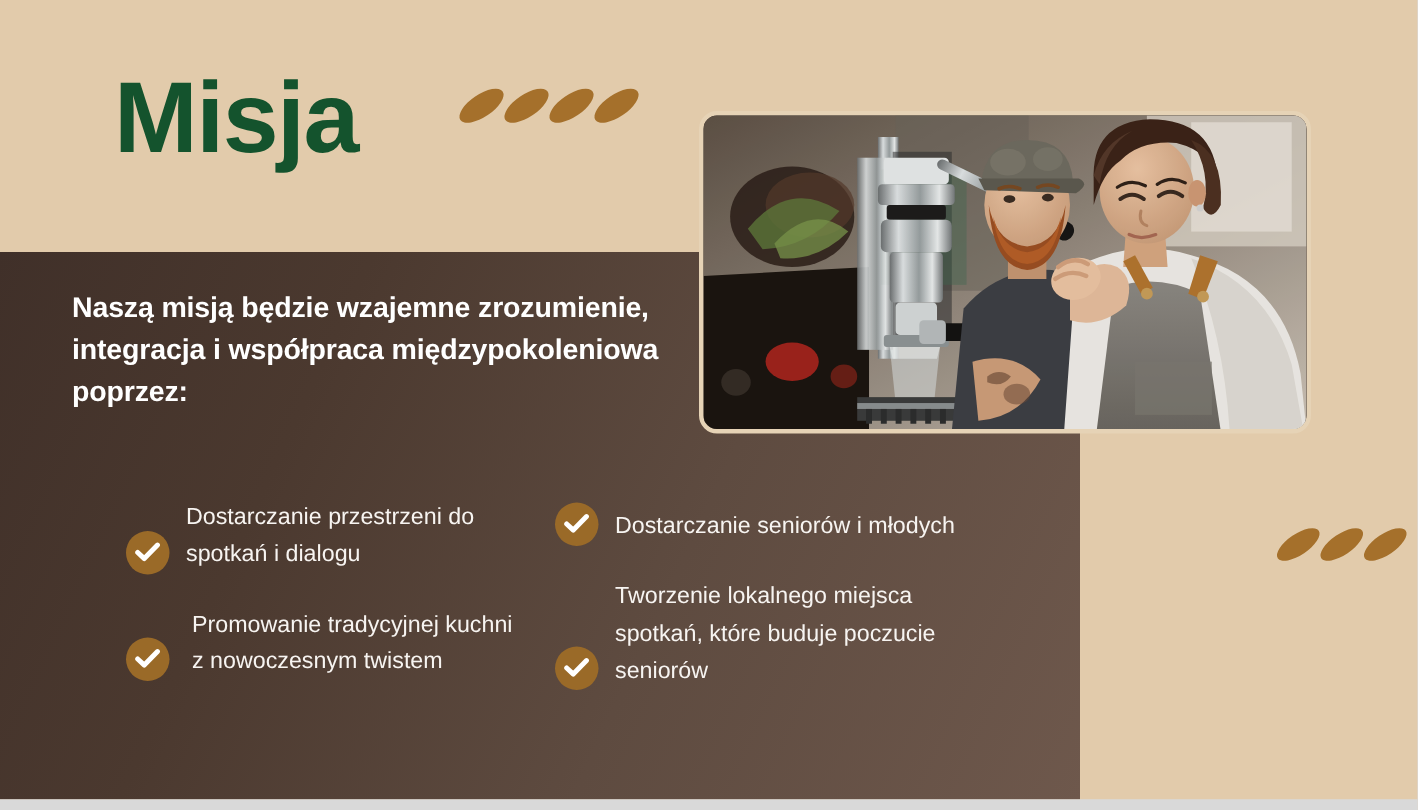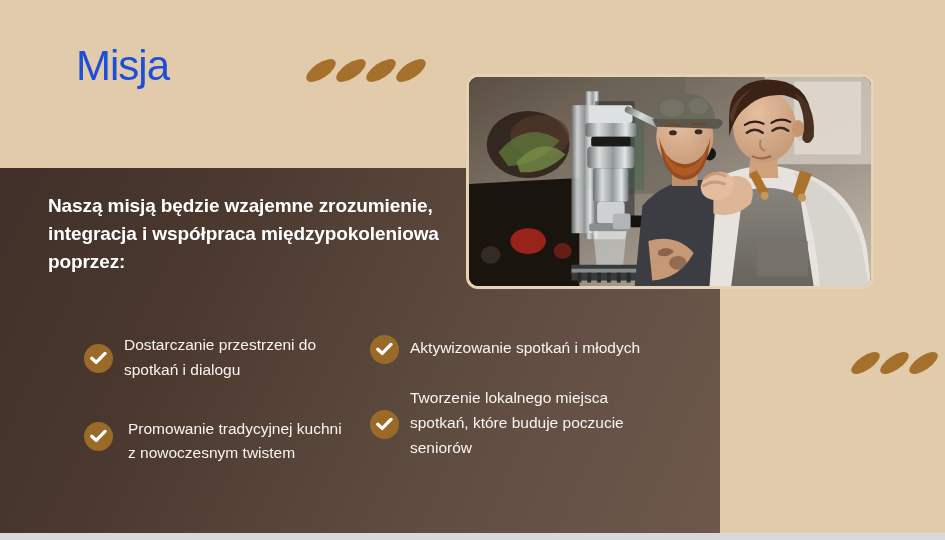--- a/index.html
+++ b/index.html
@@ -28,24 +28,24 @@
     width: 945px;
     height: 7px;
     background: #d9d9d9;
   }
 
   
   #title {
     position: absolute;
     left: 76px;
     top: 45px;
-    font-size: 42px;
-    font-weight: 400;
+    font-size: 67px;
+    font-weight: 700;
     letter-spacing: -1px;
-    color: #1d4ed8;
+    color: #14532d;
     line-height: 1;
   }
 
   
   .slashes {
     position: absolute;
     display: flex;
   }
   .slashes .slash {
     width: 34px;
@@ -88,21 +88,21 @@
     top: 165px;
     width: 720px;
     display: flex;
   }
   .bullet-col { display: flex; flex-direction: column; }
   #bullet-col-left  { margin-left: 84px; width: 268px; }
   #bullet-col-right { margin-left: 18px; width: 300px; }
 
   .bullet-item {
     display: flex;
-    align-items: center;
+    align-items: flex-end;
     margin-bottom: 22px;
   }
   .bullet-badge {
     flex: 0 0 auto;
     width: 29px;
     height: 29px;
     border-radius: 50%;
     background: #9a6a28;
     margin-right: 11px;
     margin-top: 2px;
@@ -112,21 +112,21 @@
     position: absolute;
     left: 6px;
     top: 7px;
   }
   .bullet-text {
     color: #f7f4f1;
     font-size: 15.5px;
     line-height: 1.6;
     font-weight: 400;
   }
-  #bullet-col-left .bullet-item:nth-child(2) .bullet-text { padding-left: 4px; margin-top: 12px; }
+  #bullet-col-left .bullet-item:nth-child(2) .bullet-text { padding-left: 4px; }
 
   
   #photo-frame {
     position: absolute;
     left: 466px;
     top: 74px;
     width: 408px;
     height: 215px;
     border-radius: 12px;
     border: 3px solid #e6d3b6;
@@ -181,21 +181,21 @@
         </div>
       </div>
 
       <div class="bullet-col" id="bullet-col-right">
         <div class="bullet-item">
           <span class="bullet-badge">
             <svg width="17" height="15" viewBox="0 0 17 15">
               <path d="M1.8 7.3 L6.2 11.4 L15 2.4" stroke="#ffffff" stroke-width="3.3" fill="none" stroke-linecap="round" stroke-linejoin="round"></path>
             </svg>
           </span>
-          <span class="bullet-text">Aktywizowanie spotkań i młodych</span>
+          <span class="bullet-text">Dostarczanie seniorów i młodych</span>
         </div>
         <div class="bullet-item">
           <span class="bullet-badge">
             <svg width="17" height="15" viewBox="0 0 17 15">
               <path d="M1.8 7.3 L6.2 11.4 L15 2.4" stroke="#ffffff" stroke-width="3.3" fill="none" stroke-linecap="round" stroke-linejoin="round"></path>
             </svg>
           </span>
           <span class="bullet-text">Tworzenie lokalnego miejsca spotkań, które buduje poczucie seniorów</span>
         </div>
       </div>

